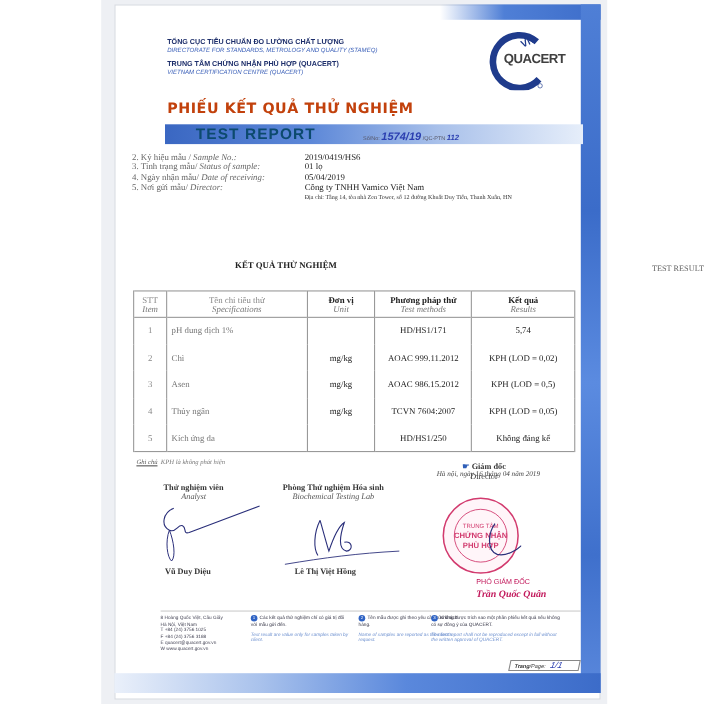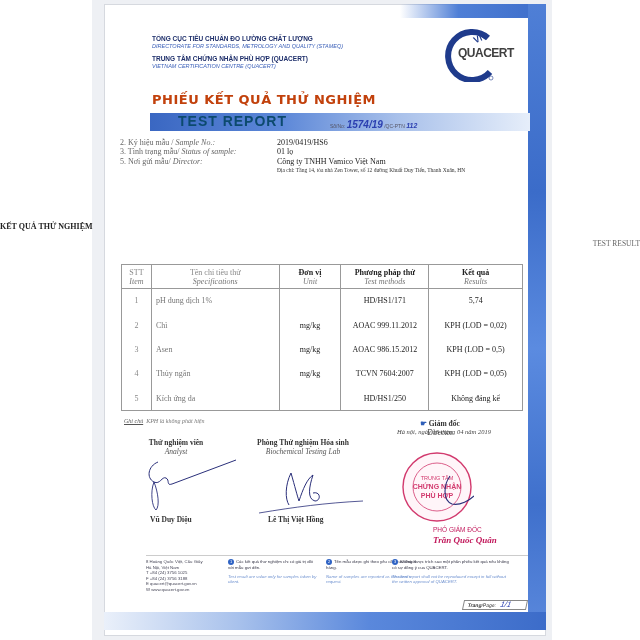--- a/index.html
+++ b/index.html
@@ -31,21 +31,21 @@
   .report-no { position: absolute; left: 330px; top: 119px; font-family: "Liberation Sans", sans-serif; font-size: 5px; color: #556; }
   .report-no .hand { font-family: "Liberation Sans", sans-serif; font-style: italic; font-weight: bold; font-size: 10px; color: #2b3fb0; }
 
   .info { position: absolute; left: 120px; top: 138px; font-size: 8px; line-height: 9.4px; }
   .info-row { display: flex; height: 9.4px; }
   .info-label { width: 157px; color: #666; }
   .info-label i { font-style: italic; }
   .info-value { color: #222; }
   .info-sub { font-size: 5.5px; padding-left: 157px; height: 8px; line-height: 8px; color: #333; }
 
-  .result-title { position: absolute; left: 0; width: 520px; top: 222px; text-align: left; font-size: 8px; font-weight: bold; color: #222; }
+  .result-title { position: absolute; left: 0; width: 520px; top: 237px; text-align: center; font-size: 8px; font-weight: bold; color: #222; }
   .result-sub { position: absolute; left: 0; width: 640px; top: 239px; text-align: right; font-size: 7.5px; color: #666; }
 
   table.results { position: absolute; left: 121px; top: 264px; width: 402px; border-collapse: collapse; font-size: 8px; }
   table.results th, table.results td { border-left: 1px solid #999; border-right: 1px solid #999; text-align: center; vertical-align: middle; }
   table.results { border-top: 1px solid #999; border-bottom: 1px solid #999; }
   table.results thead tr { height: 24px; border-bottom: 1px solid #999; }
   table.results th { font-weight: bold; line-height: 9px; }
   table.results th .en { display: block; font-weight: normal; font-style: italic; color: #777; }
   table.results th.light { font-weight: normal; color: #888; }
   table.results tbody tr { height: 24.4px; }
@@ -122,20 +122,24 @@
 <div class="info">
   <div class="info-row">
     <div class="info-label"><span>2. Ký hiệu mẫu / </span><i>Sample No.:</i></div>
     <div class="info-value">2019/0419/HS6</div>
   </div>
   <div class="info-row">
     <div class="info-label"><span>3. Tình trạng mẫu/ </span><i>Status of sample:</i></div>
     <div class="info-value">01 lọ</div>
   </div>
   <div class="info-row">
+    <div class="info-label"><span>4. Ngày nhận mẫu/ </span><i>Date of receiving:</i></div>
+    <div class="info-value">05/04/2019</div>
+  </div>
+  <div class="info-row">
     <div class="info-label"><span>5. Nơi gửi mẫu/ </span><i>Director:</i></div>
     <div class="info-value">Công ty TNHH Vamico Việt Nam</div>
   </div>
   <div class="info-sub">Địa chỉ: Tầng 14, tòa nhà Zen Tower, số 12 đường Khuất Duy Tiến, Thanh Xuân, HN</div>
 </div>
 
 <div class="result-title">KẾT QUẢ THỬ NGHIỆM</div>
 <div class="result-sub">TEST RESULT</div>
 
 <table class="results">

